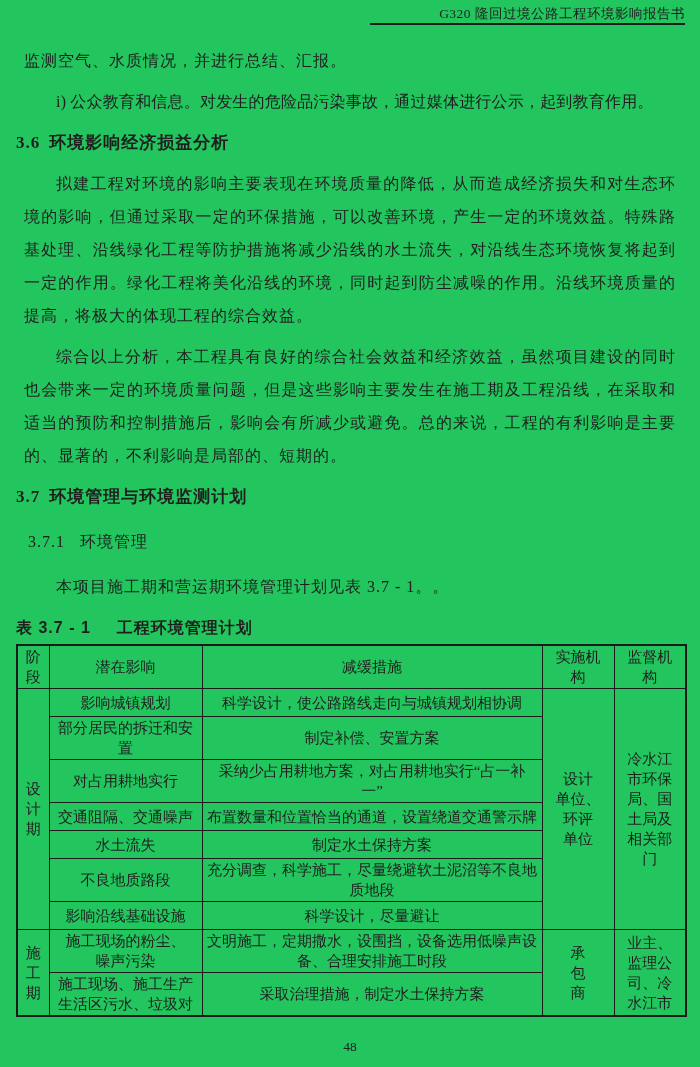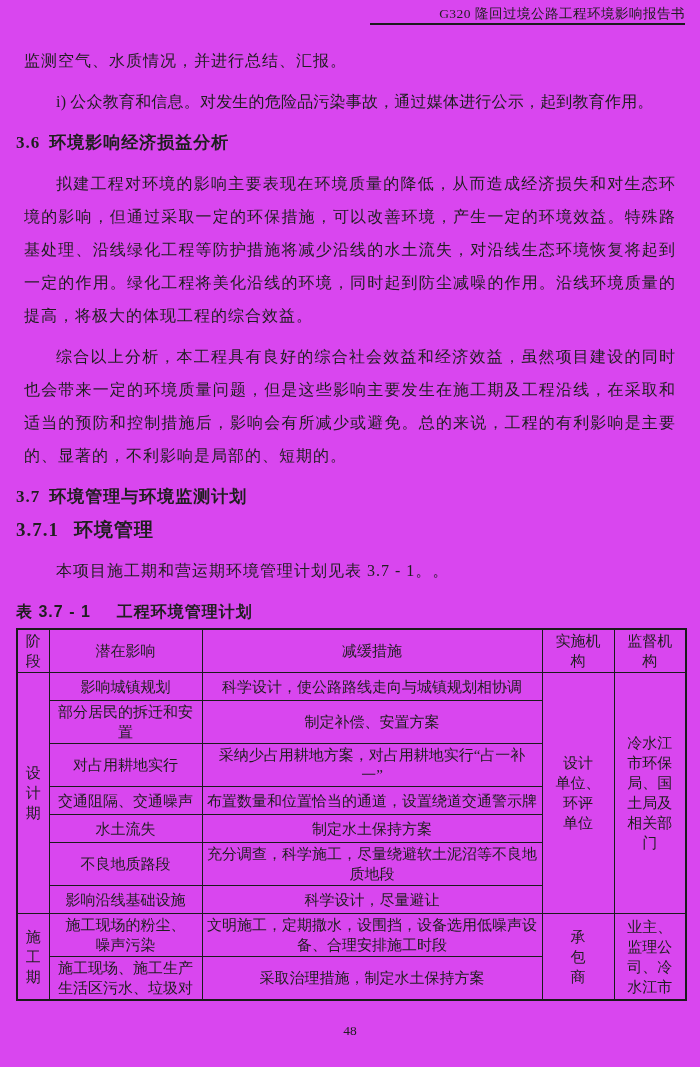--- a/index.html
+++ b/index.html
@@ -1,21 +1,21 @@
 <!DOCTYPE html>
 <html><head>
 <meta charset="utf-8">
 <style>
   html, body { margin: 0; padding: 0; background: #ffffff; }
   .page {
     position: relative;
     width: 700px;
     height: 1067px;
     margin: 0 auto;
-    background: #d946ef;
+    background: #22c55e;
     color: #1f1f1f;
     font-family: "Liberation Serif", "DejaVu Serif", serif;
     overflow: hidden;
     box-sizing: border-box;
   }
   
   .pg-header { position: absolute; top: 6px; left: 0; right: 15px; }
   .pg-header-title {
     text-align: right;
     font-size: 13.5px;
@@ -42,23 +42,23 @@
   h2.sec {
     margin: 0;
     font-family: "Liberation Sans", "DejaVu Sans", sans-serif;
     font-weight: bold;
     font-size: 17px;
     line-height: 33px;
     letter-spacing: 1px;
   }
   h2.sec .sec-num { margin-right: 9px; font-family: "Liberation Serif", serif; }
   h3.subsec {
-    margin: 0;
-    font-weight: bold;
-    font-size: 19px;
+    margin: 12px;
+    font-weight: normal;
+    font-size: 16px;
     line-height: 33px;
     letter-spacing: 1px;
   }
   h3.subsec .sec-num { margin-right: 15px; }
   .caption {
     font-family: "Liberation Sans", "DejaVu Sans", sans-serif;
     font-weight: bold;
     font-size: 16px;
     line-height: 33px;
     letter-spacing: 1px;

